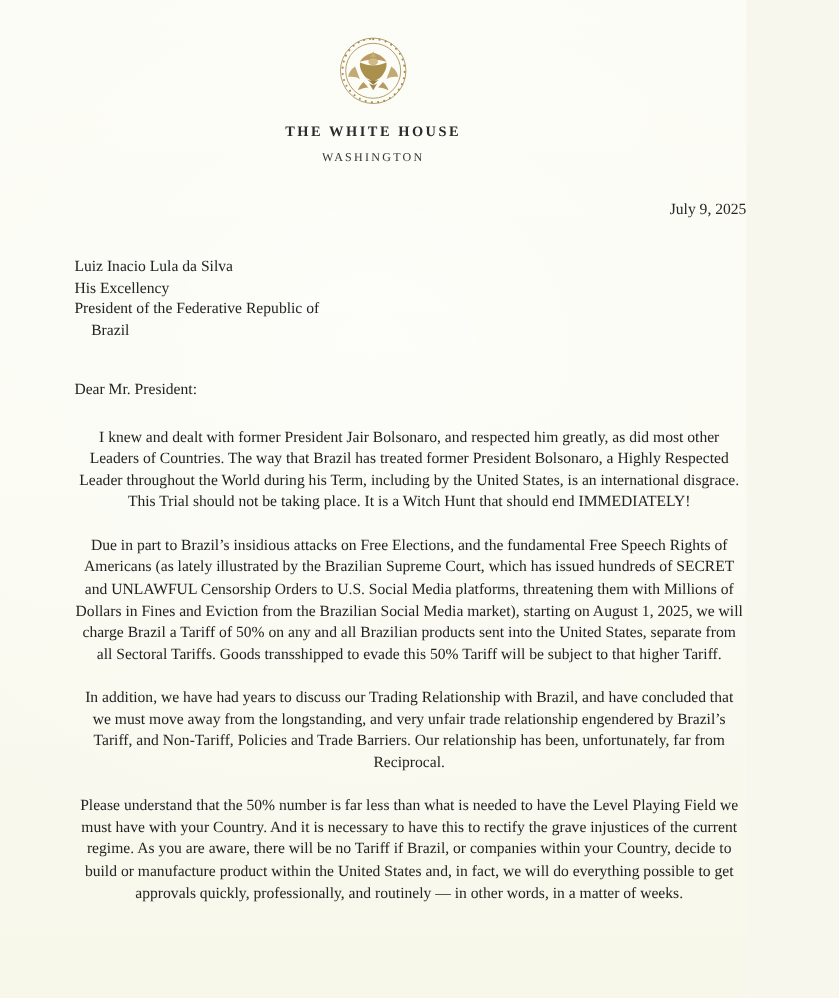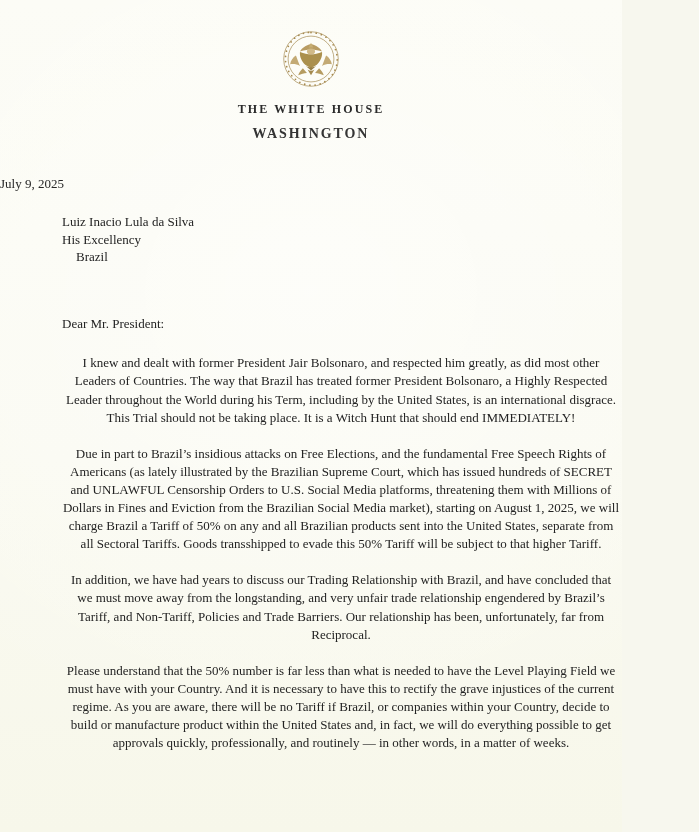--- a/index.html
+++ b/index.html
@@ -45,53 +45,53 @@
   .wh-title {
     margin-top: 14px;
     font-size: 12px;
     font-weight: bold;
     letter-spacing: 2.1px;
     color: #2b2b2b;
     font-family: "Liberation Serif", "DejaVu Serif", serif;
   }
   .wh-sub {
     margin-top: 9px;
-    font-size: 14px;
-    font-weight: bold;
+    font-size: 10px;
+    font-weight: normal;
     letter-spacing: 1.9px;
     color: #343434;
     font-family: "Liberation Serif", "DejaVu Serif", serif;
   }
 
   .date {
     position: absolute;
-    top: 176px;
+    top: 166px;
     left: 0;
     right: 0;
-    text-align: left;
+    text-align: right;
     font-size: 13px;
     color: #262626;
   }
 
   .body-block {
     position: absolute;
     left: 62px;
     top: 213px;
     width: 558px;
   }
 
   .addressee {
     font-size: 13px;
     line-height: 17.6px;
     color: #232323;
   }
   .addressee .indent { padding-left: 14px; }
 
   .salutation {
-    margin-top: 49px;
+    margin-top: 32px;
     font-size: 13px;
     line-height: 17.6px;
   }
 
   .para {
     margin-top: 18px;
     font-size: 13px;
     line-height: 18.1px;
     text-align: center;
     color: #232323;
@@ -162,20 +162,21 @@
     <div class="wh-title">THE WHITE HOUSE</div>
     <div class="wh-sub">WASHINGTON</div>
   </div>
 
   <div class="date">July 9, 2025</div>
 
   <div class="body-block">
     <div class="addressee">
       <div>Luiz Inacio Lula da Silva</div>
       <div>His Excellency</div>
+      <div>President of the Federative Republic of</div>
       <div class="indent">Brazil</div>
     </div>
 
     <div class="salutation">Dear Mr. President:</div>
 
     <div class="para" style="margin-top:22px;">I knew and dealt with former President Jair Bolsonaro, and respected him greatly, as did most other Leaders of Countries. The way that Brazil has treated former President Bolsonaro, a Highly Respected Leader throughout the World during his Term, including by the United States, is an international disgrace. This Trial should not be taking place. It is a Witch Hunt that should end IMMEDIATELY!</div>
     <div class="para">Due in part to Brazil’s insidious attacks on Free Elections, and the fundamental Free Speech Rights of Americans (as lately illustrated by the Brazilian Supreme Court, which has issued hundreds of SECRET and UNLAWFUL Censorship Orders to U.S. Social Media platforms, threatening them with Millions of Dollars in Fines and Eviction from the Brazilian Social Media market), starting on August 1, 2025, we will charge Brazil a Tariff of 50% on any and all Brazilian products sent into the United States, separate from all Sectoral Tariffs. Goods transshipped to evade this 50% Tariff will be subject to that higher Tariff.</div>
     <div class="para">In addition, we have had years to discuss our Trading Relationship with Brazil, and have concluded that we must move away from the longstanding, and very unfair trade relationship engendered by Brazil’s Tariff, and Non-Tariff, Policies and Trade Barriers. Our relationship has been, unfortunately, far from Reciprocal.</div>
     <div class="para">Please understand that the 50% number is far less than what is needed to have the Level Playing Field we must have with your Country. And it is necessary to have this to rectify the grave injustices of the current regime. As you are aware, there will be no Tariff if Brazil, or companies within your Country, decide to build or manufacture product within the United States and, in fact, we will do everything possible to get approvals quickly, professionally, and routinely — in other words, in a matter of weeks.</div>
   </div>

